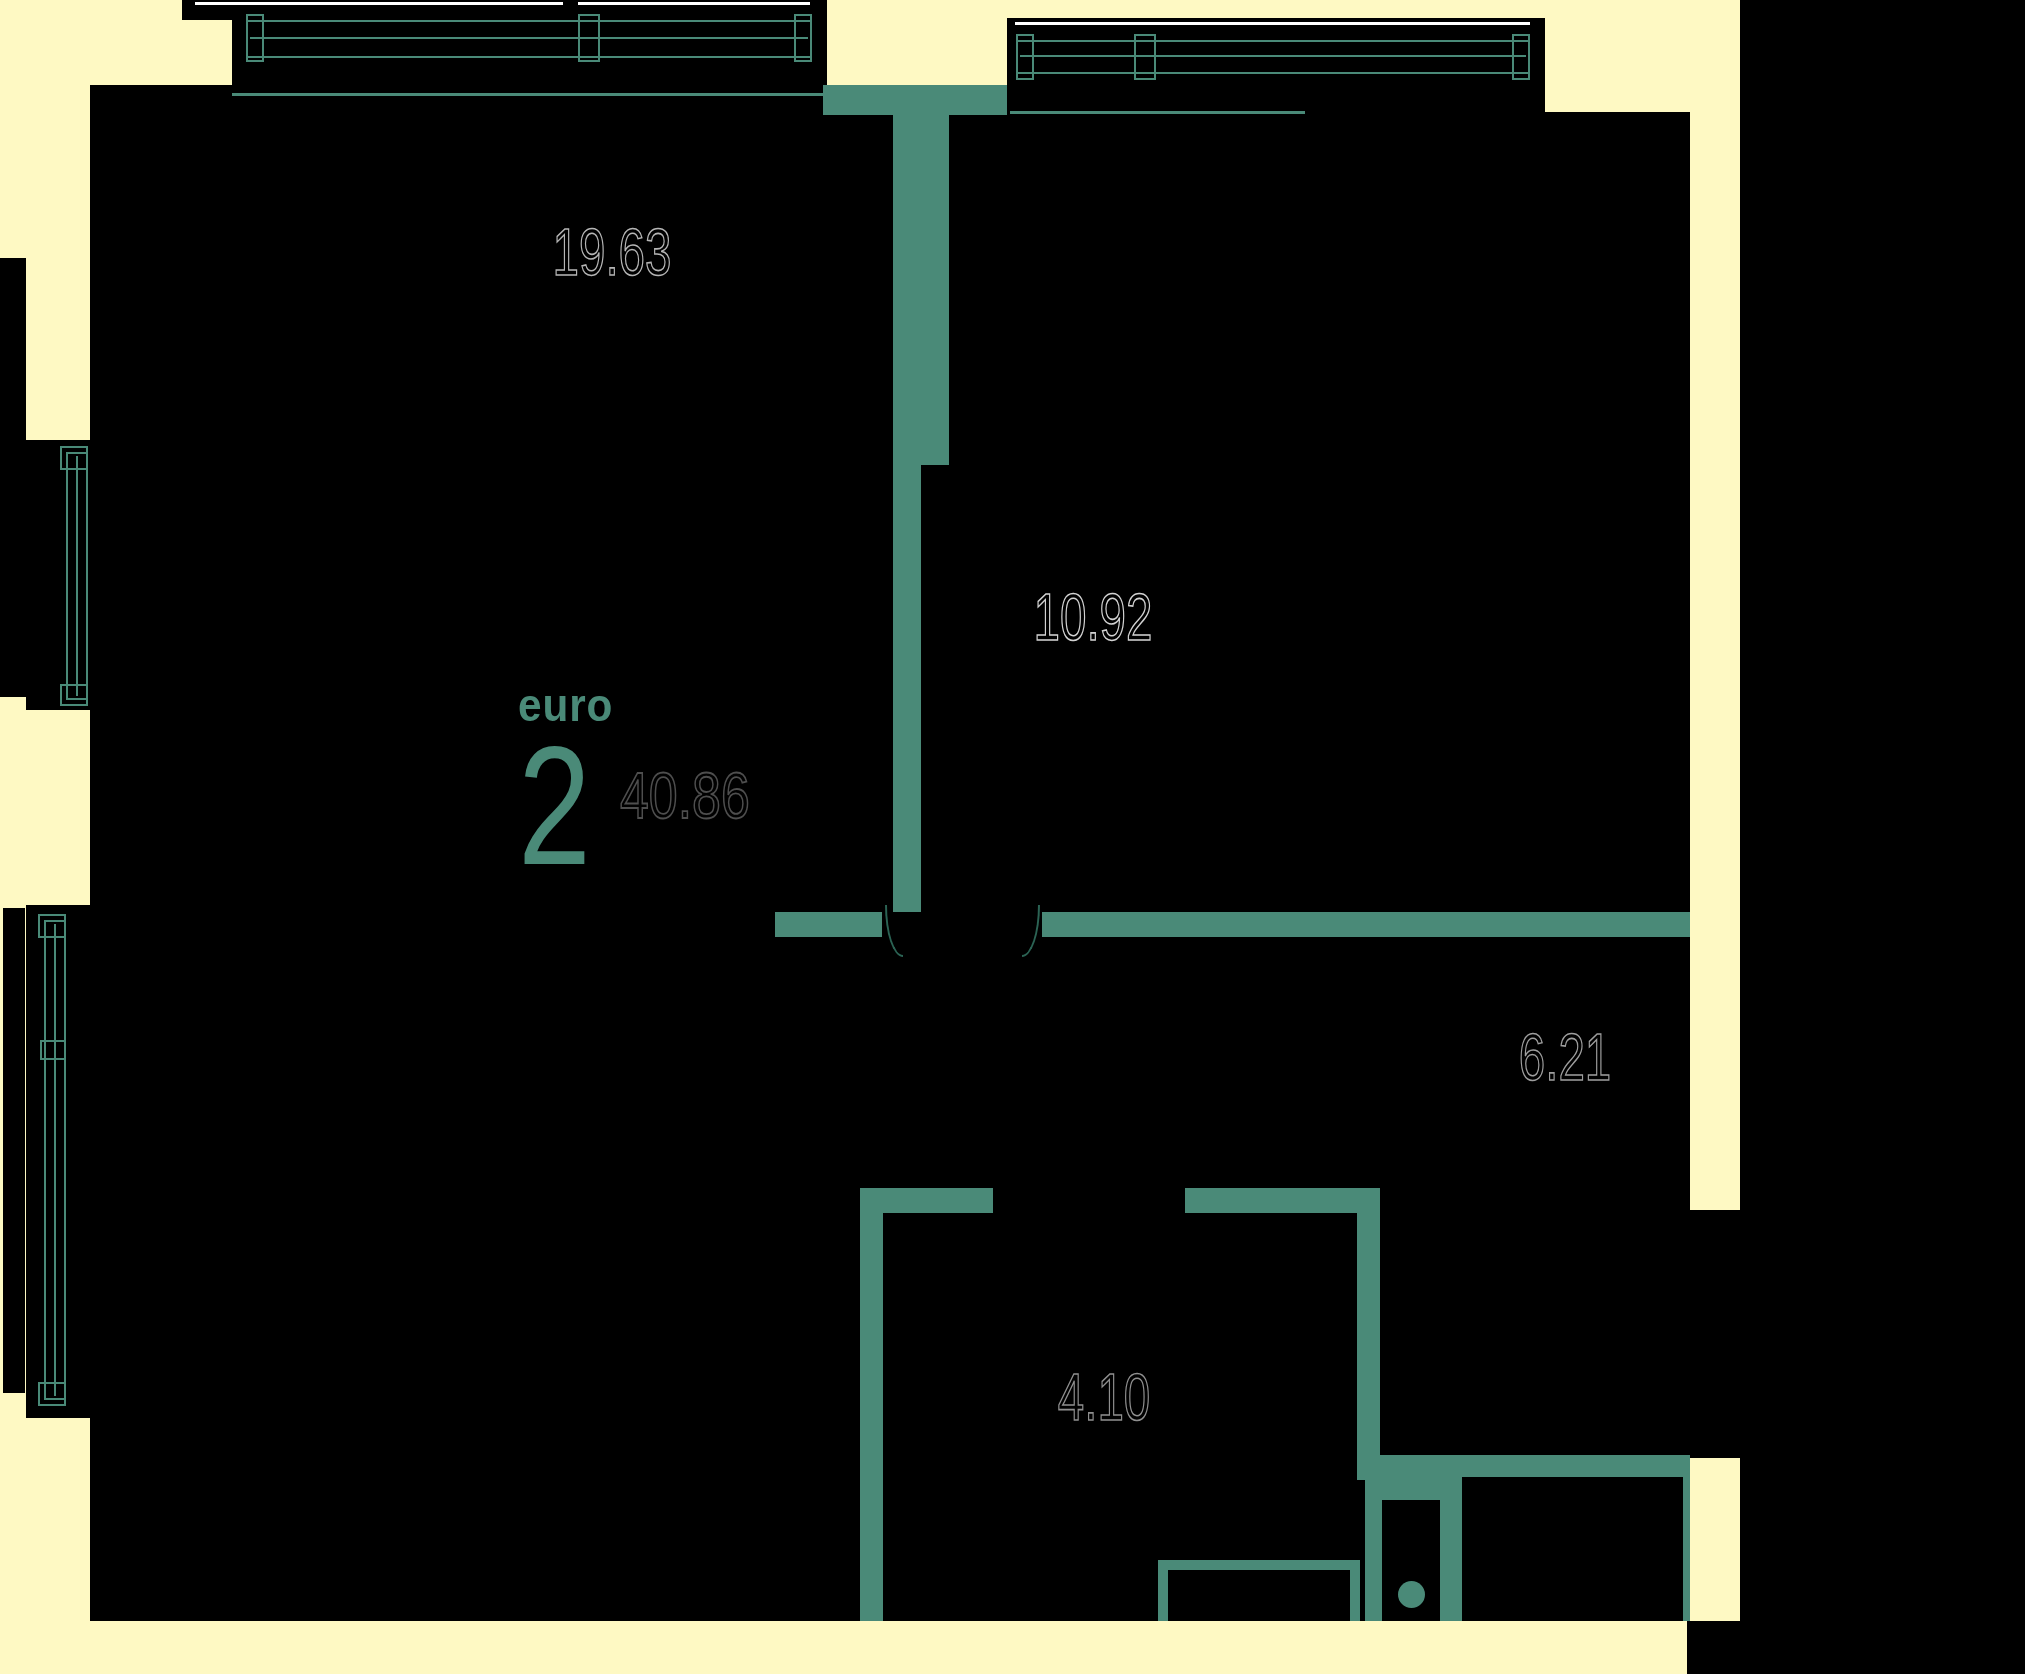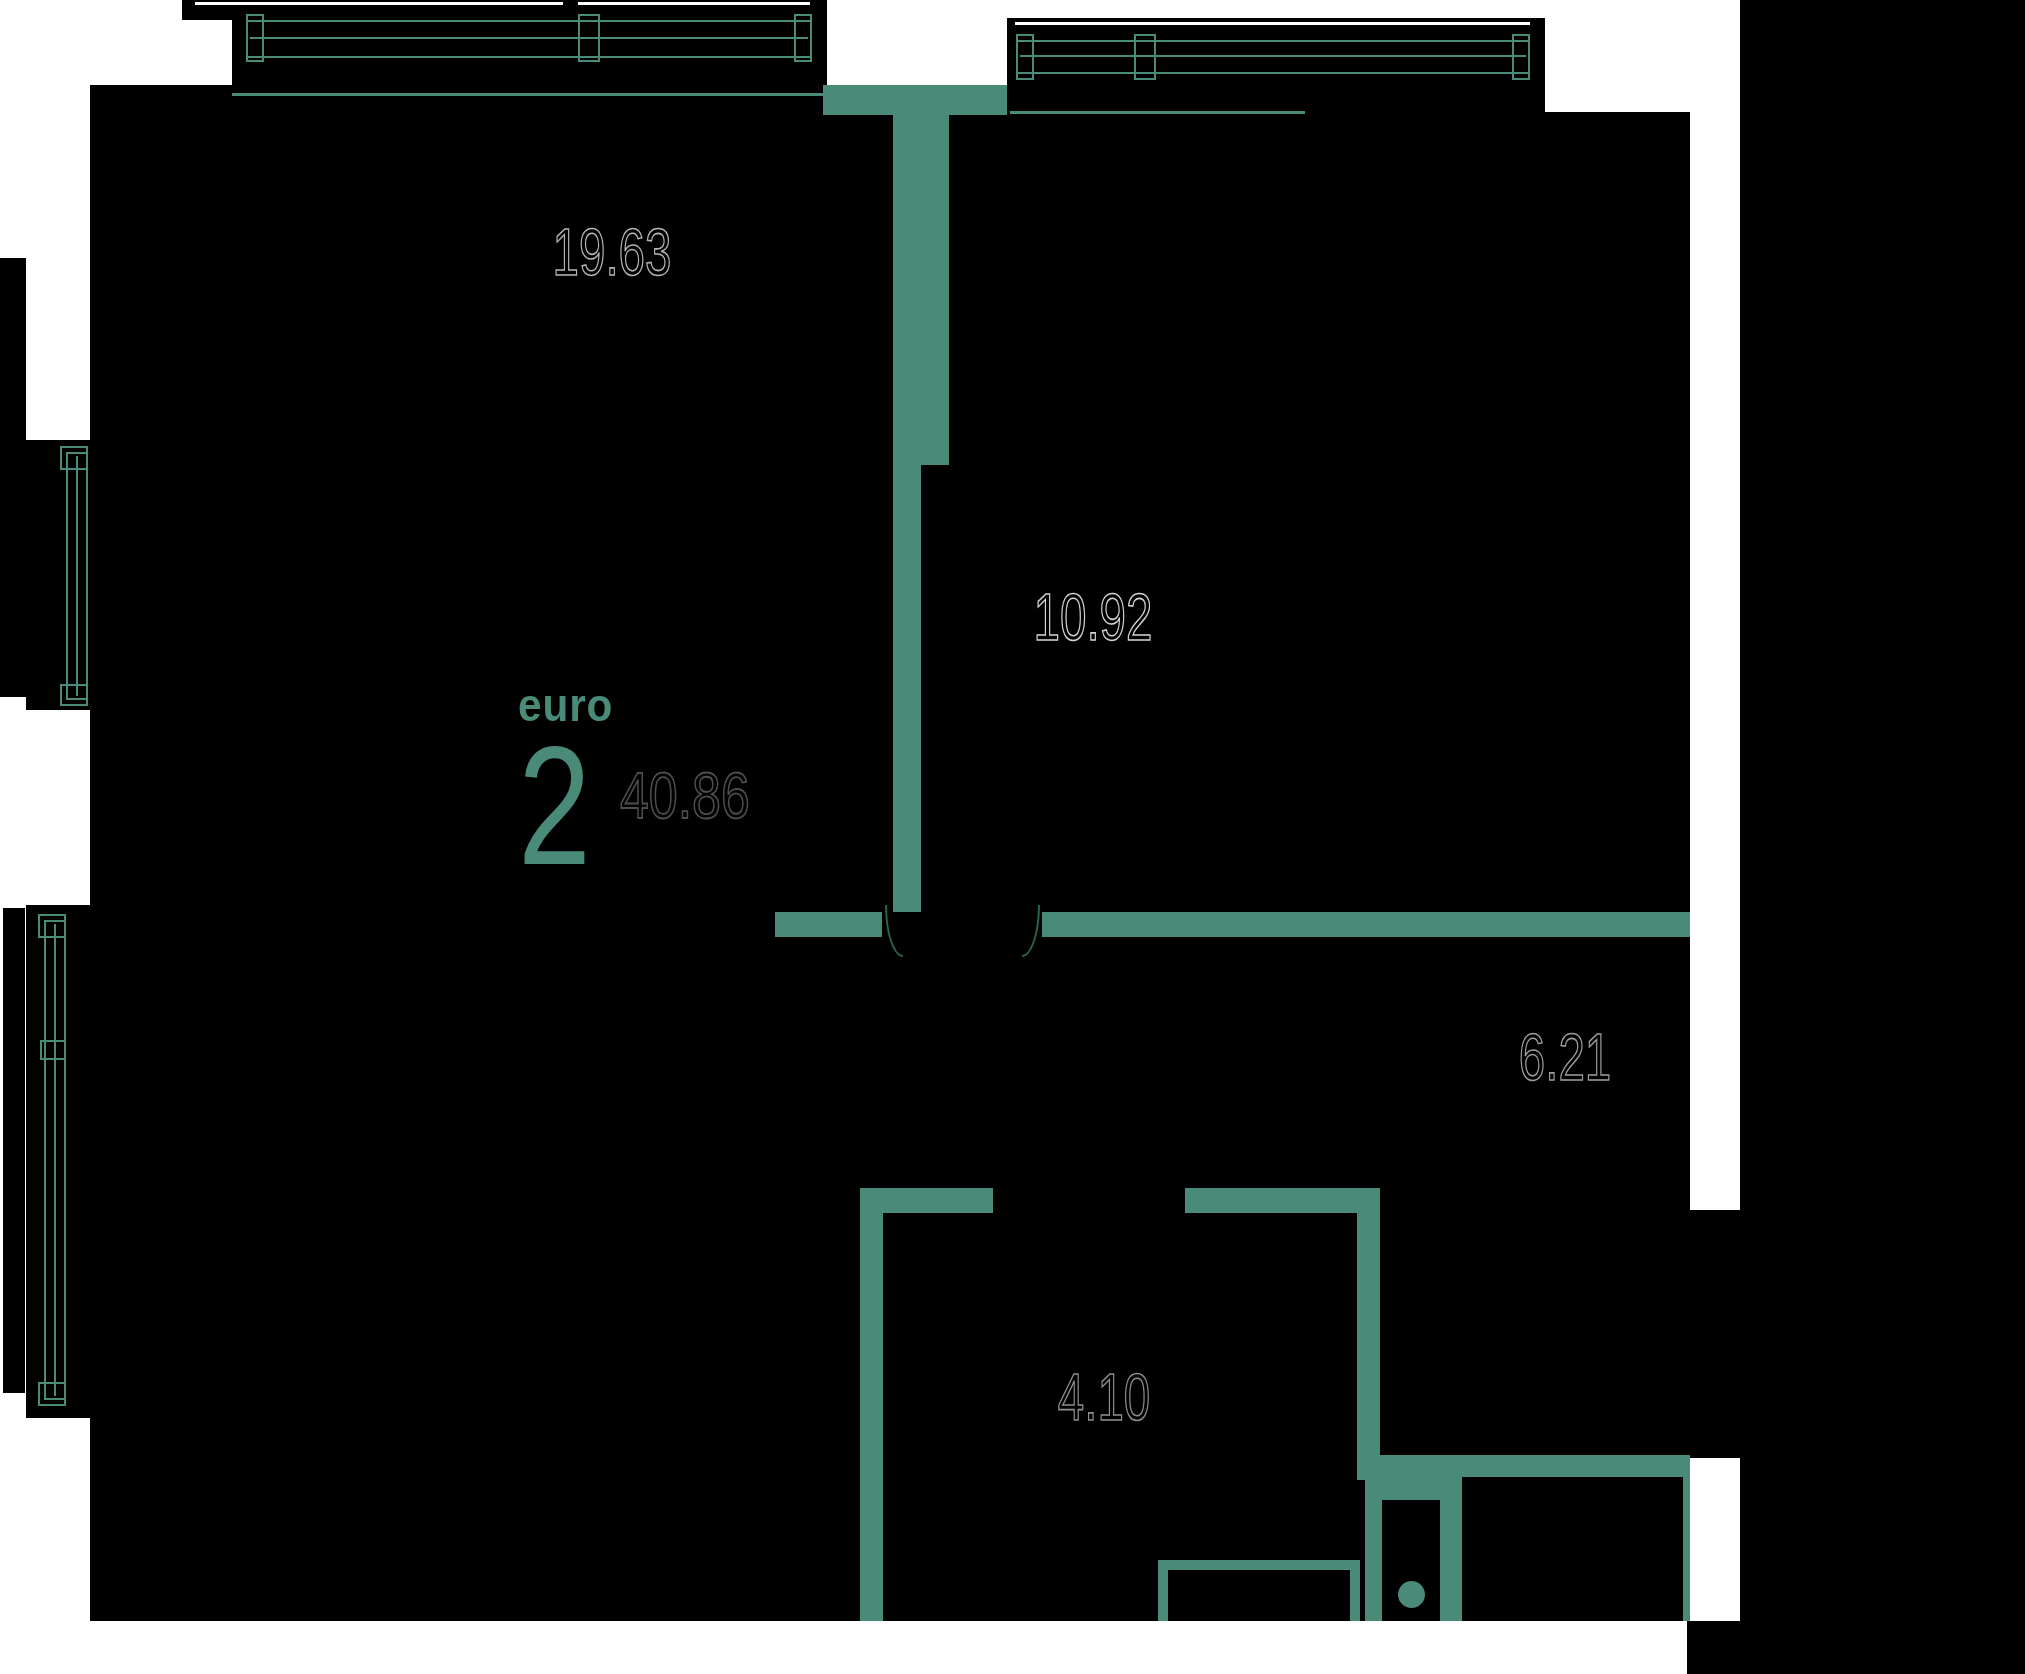--- a/index.html
+++ b/index.html
@@ -1,19 +1,19 @@
 <!DOCTYPE html>
 <html><head>
 <meta charset="utf-8">
 <style>
   html,body{margin:0;padding:0;background:#000;}
   .canvas{
     position:relative;
     width:2025px;height:1674px;
-    background:#ffffff;
+    background:#fef9c3;
     overflow:hidden;
     font-family:"Liberation Sans", sans-serif;
   }
   .b{position:absolute;background:#000;}
   .t{position:absolute;background:#4A8A78;}
   .w{position:absolute;background:#fff;}
   .frame{position:absolute;border:2px solid #4A8A78;background:transparent;box-sizing:border-box;}
   .tline{position:absolute;background:#4A8A78;}
   .arc{position:absolute;border:2px solid #2b6354;border-right:none;border-top:none;background:transparent;box-sizing:border-box;}
   .arc.right{border:2px solid #2b6354;border-left:none;border-top:none;}

